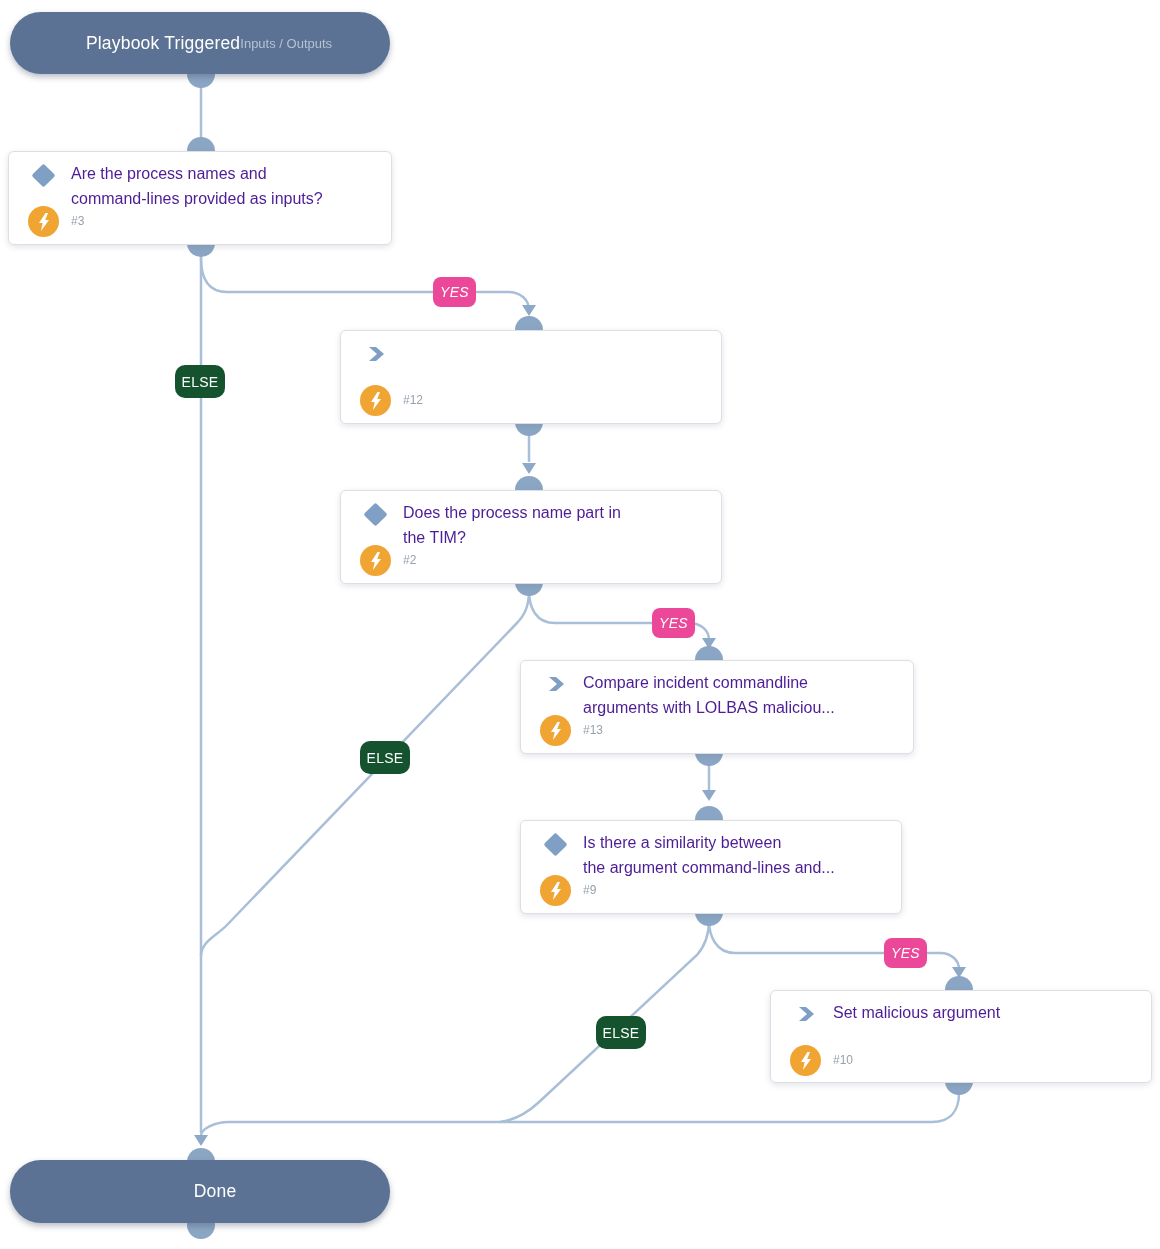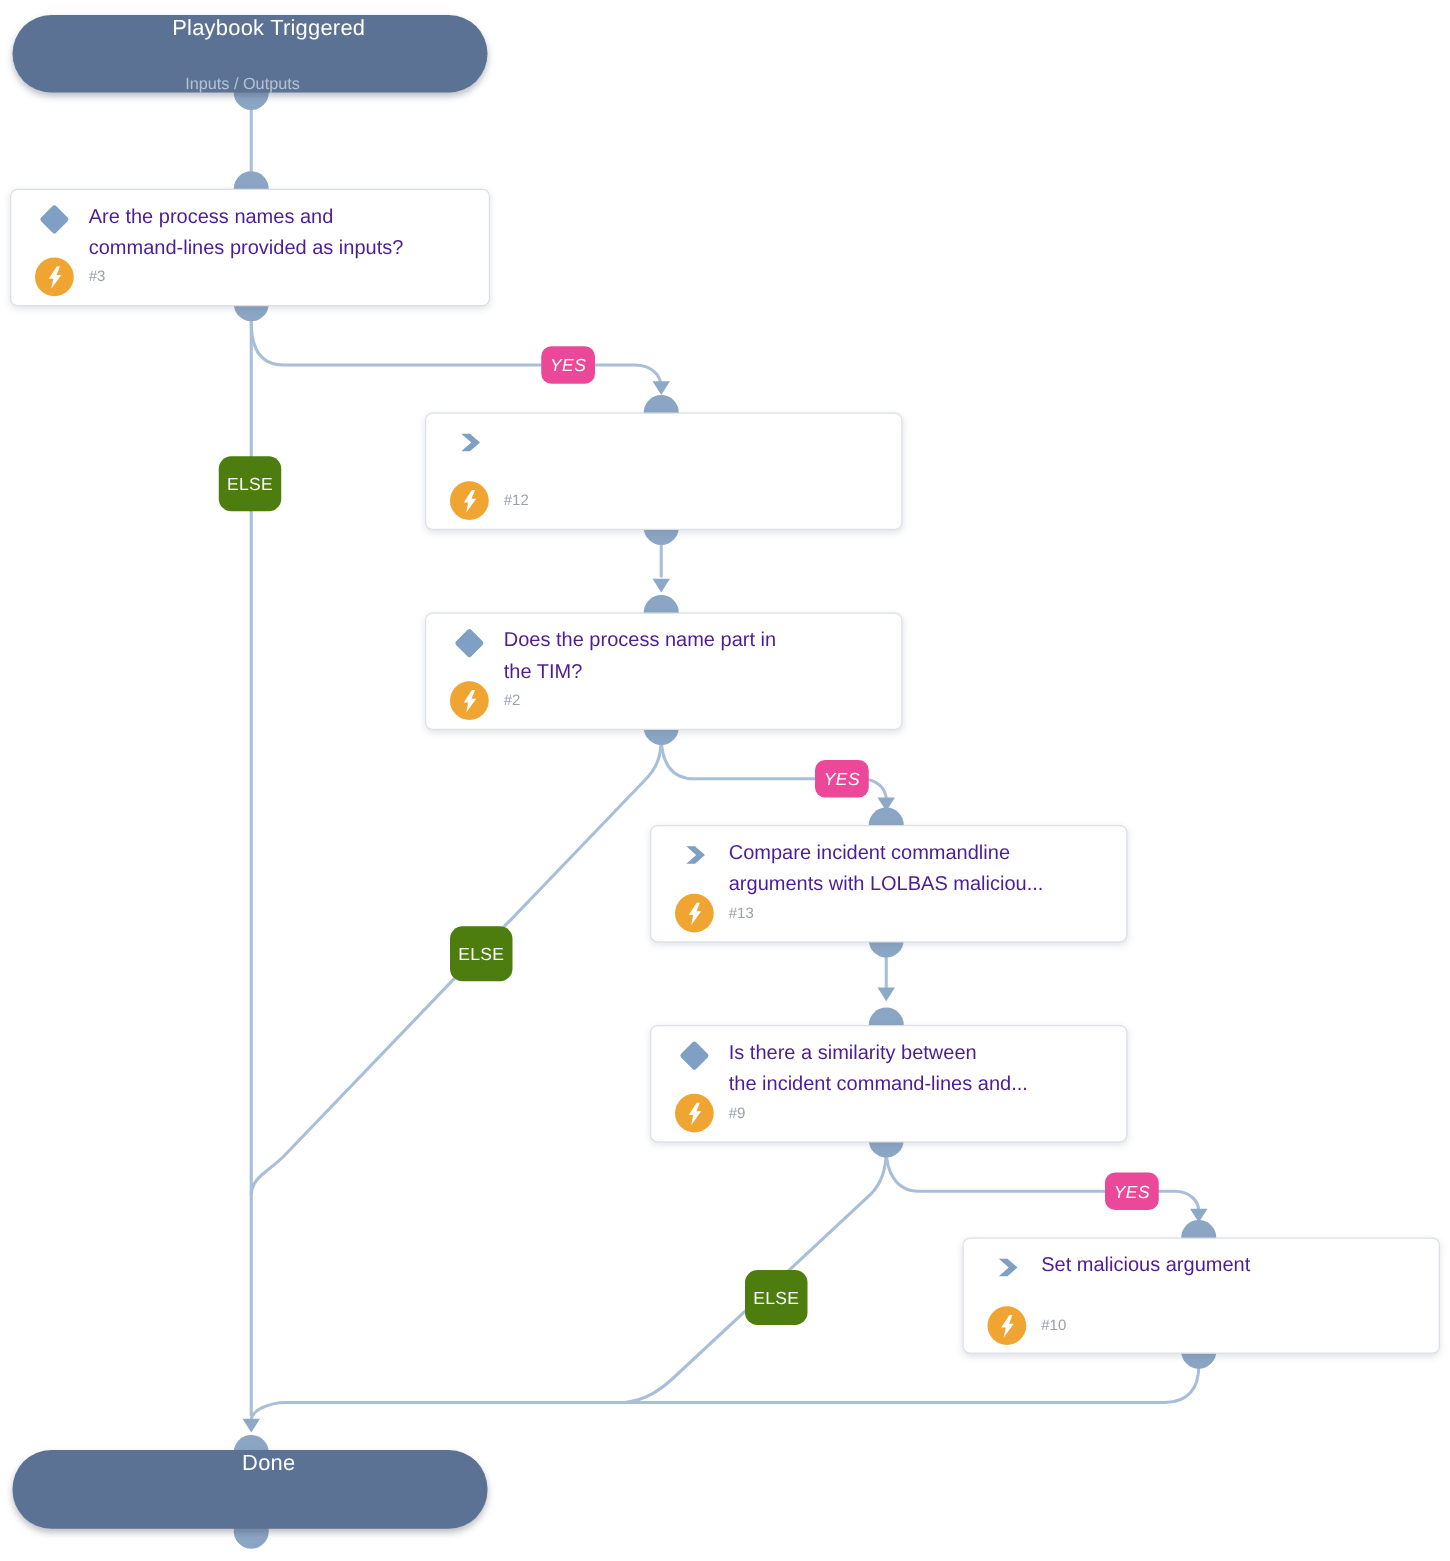--- a/index.html
+++ b/index.html
@@ -6,23 +6,22 @@
   .canvas{
     position:relative;width:1160px;height:1249px;background:#ffffff;
     font-family:"Liberation Sans","DejaVu Sans",sans-serif;overflow:hidden;
   }
   #wires{position:absolute;left:0;top:0;z-index:0;}
 
   
   .terminal{
     position:absolute;z-index:2;background:#5b7294;border-radius:31px;
     box-shadow:0 3px 6px rgba(70,80,100,.38);
-    display:flex;align-items:center;justify-content:space-between;color:#fff;
+    display:flex;align-items:center;justify-content:center;color:#fff;
     cursor:pointer;
-    flex-direction:column;
   }
   .t-title{font-size:17.5px;padding-left:30px;letter-spacing:.2px;}
   .t-link{font-size:13px;color:#b6c1d3;padding-right:12px;}
 
   
   .card{
     position:absolute;z-index:2;background:#fff;border:1px solid #dce0e6;border-radius:6px;
     box-shadow:0 2px 6px rgba(90,100,120,.18);cursor:pointer;
   }
   .card-title{
@@ -39,21 +38,21 @@
     position:absolute;left:19px;top:54px;width:31px;height:31px;border-radius:50%;
     background:#f0a532;display:flex;align-items:center;justify-content:center;
   }
 
   
   .badge{
     position:absolute;z-index:3;display:flex;align-items:center;justify-content:center;
     color:#fff;letter-spacing:.3px;
   }
   .badge.yes{background:#ec4899;border-radius:8px;font-size:14px;width:43px;height:30px;font-style:italic;}
-  .badge.else{background:#4d7c0f;border-radius:10px;font-size:14px;width:50px;height:44px;}
+  .badge.else{background:#14532d;border-radius:10px;font-size:14px;width:50px;height:33px;}
 </style>
 </head>
 <body>
 
 <div class="canvas">
 
   <svg id="wires" width="1160" height="1249" viewBox="0 0 1160 1249">
     <g fill="none" stroke="#a9bfd8" stroke-width="2.5">
       <path d="M201 74 L201 151"></path>
       <path d="M201 243 L201 1133"></path>
@@ -127,21 +126,21 @@
     <div class="bolt">
       <svg width="16" height="18" viewBox="0 0 16 18">
           <path d="M9.5 0 3 10h3.6L5 18 13 7H9.2L12 0z" fill="#fff"></path>
         </svg>
     </div>
     <div class="card-title">Does the process name part in
 the TIM?</div>
     <div class="card-num">#2</div>
   </div>
 
-  <div class="card" style="left:520px;top:660px;width:380px;height:92px;">
+  <div class="card" style="left:520px;top:660px;width:380px;height:92px;padding-left:12px;">
     <svg class="chev" viewBox="0 0 20 20">
       <path d="M3 3h7l8 7-8 7H3l8-7z" fill="#7f9fc4"></path>
       </svg>
     <div class="bolt">
       <svg width="16" height="18" viewBox="0 0 16 18">
           <path d="M9.5 0 3 10h3.6L5 18 13 7H9.2L12 0z" fill="#fff"></path>
         </svg>
     </div>
     <div class="card-title">Compare incident commandline
 arguments with LOLBAS maliciou...</div>
@@ -149,21 +148,21 @@
   </div>
 
   <div class="card" style="left:520px;top:820px;width:380px;height:92px;">
     <div class="diamond"></div>
     <div class="bolt">
       <svg width="16" height="18" viewBox="0 0 16 18">
           <path d="M9.5 0 3 10h3.6L5 18 13 7H9.2L12 0z" fill="#fff"></path>
         </svg>
     </div>
     <div class="card-title">Is there a similarity between
-the incident command-lines and...</div>
+the argument command-lines and...</div>
     <div class="card-num">#9</div>
   </div>
 
   <div class="card" style="left:770px;top:990px;width:380px;height:91px;">
     <svg class="chev" viewBox="0 0 20 20">
       <path d="M3 3h7l8 7-8 7H3l8-7z" fill="#7f9fc4"></path>
       </svg>
     <div class="bolt">
       <svg width="16" height="18" viewBox="0 0 16 18">
           <path d="M9.5 0 3 10h3.6L5 18 13 7H9.2L12 0z" fill="#fff"></path>

